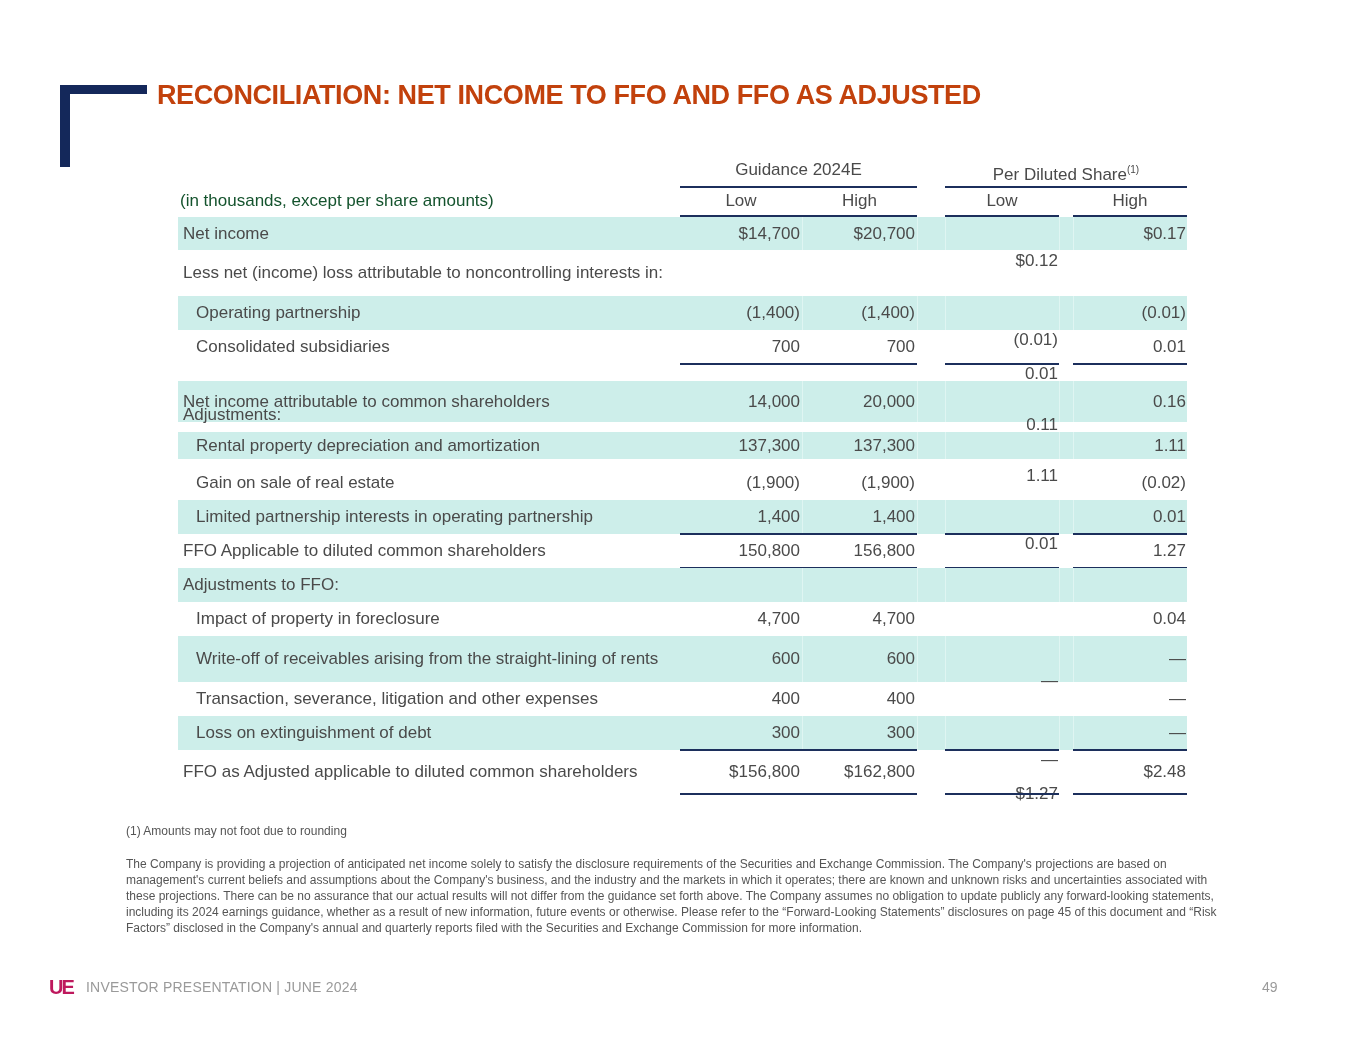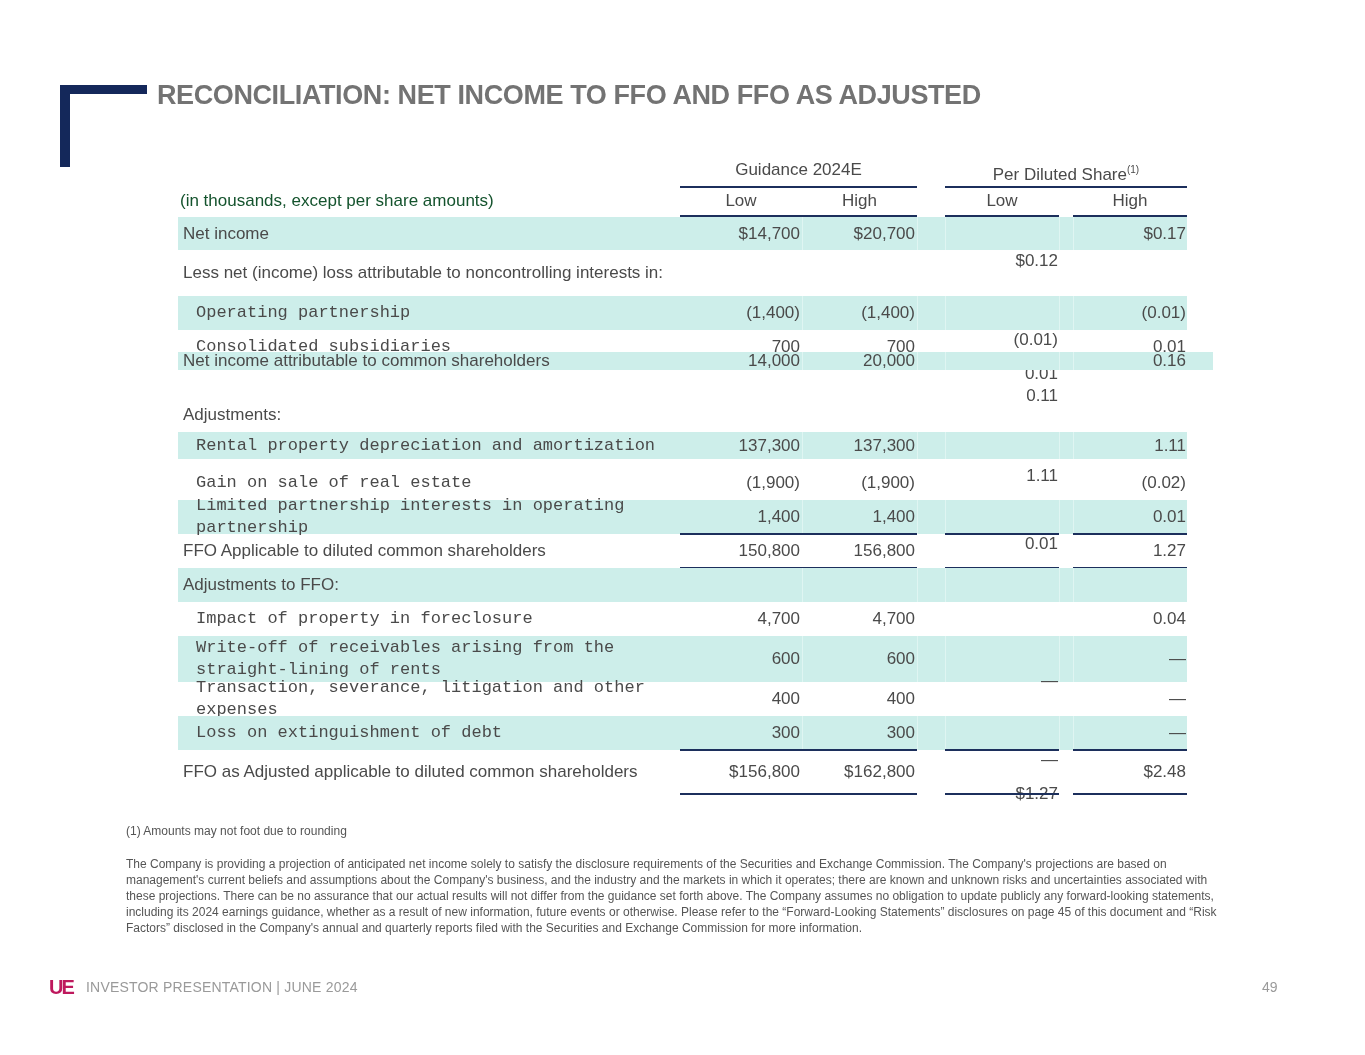--- a/index.html
+++ b/index.html
@@ -1,36 +1,36 @@
 <!DOCTYPE html>
 <html><head>
 <meta charset="utf-8">
 <style>
   html, body { margin: 0; padding: 0; background: #ffffff; }
   body { width: 1365px; height: 1055px; position: relative; overflow: hidden;
          font-family: "Liberation Sans", "DejaVu Sans", sans-serif; color: #4a4a4a; }
   .bracket-h { position: absolute; left: 60px; top: 85px; width: 87px; height: 9px; background: #14285a; }
   .bracket-v { position: absolute; left: 60px; top: 85px; width: 10px; height: 82px; background: #14285a; }
   .title { position: absolute; left: 157px; top: 80px; font-size: 27px; font-weight: bold;
-           color: #737373; letter-spacing: -0.4px; font-family: "Liberation Sans", sans-serif; white-space: nowrap; }
+           color: #c2410c; letter-spacing: -0.4px; font-family: "Liberation Sans", sans-serif; white-space: nowrap; }
 
   .grp-head { position: absolute; top: 158px; height: 28px; text-align: center; font-size: 17px;
               color: #4a4a4a; border-bottom: 2px solid #1c2f5c; line-height: 24px; }
   .grp-head sup { font-size: 10px; }
   .col-head { position: absolute; top: 188px; height: 27px; text-align: center; font-size: 17px;
               color: #4a4a4a; border-bottom: 2px solid #1c2f5c; line-height: 26px; }
   .units { position: absolute; left: 180px; top: 188px; font-size: 17px; line-height: 26px; color: #14532d; }
 
   .row { position: absolute; left: 178px; width: 1009px; }
   .row.shaded .bg { background: #cdeeea; }
   .bg { position: absolute; inset: 0; }
   .sep { position: absolute; top: 0; bottom: 0; width: 1px; background: #dff5f2; }
   .row .lbl { position: absolute; left: 5px; top: 0; bottom: 0; display: flex; align-items: center;
               font-size: 17px; line-height: 22px; color: #4a4a4a; width: 490px; }
-  .row .lbl.indent { left: 18px; width: 477px; font-family: Liberation Mono, monospace; }
+  .row .lbl.indent { left: 18px; width: 477px; }
   .cell { position: absolute; top: 0; bottom: 0; display: flex; align-items: center; justify-content: flex-end;
           font-size: 17px; color: #4a4a4a; }
   .c1 { left: 502px; width: 120px; }
   .c2 { left: 624px; width: 113px; }
   .c3 { left: 767px; width: 113px; margin-top: 44px; }
   .c4 { left: 895px; width: 113px; }
   .rule { position: absolute; height: 2px; background: #1c2f5c; }
   .r12 { left: 502px; width: 237px; }
   .r3 { left: 767px; width: 114px; }
   .r4 { left: 895px; width: 114px; }
@@ -97,21 +97,21 @@
       <div class="bg"></div>
       <div class="lbl indent">Consolidated subsidiaries</div>
       <div class="cell c1">700</div>
       <div class="cell c2">700</div>
       <div class="cell c3">0.01</div>
       <div class="cell c4">0.01</div>
       <div class="rule r12" style="top:33px"></div>
       <div class="rule r3" style="top:33px"></div>
       <div class="rule r4" style="top:33px"></div>
     </div>
-    <div class="row shaded" style="top: 352px; height: 18px; padding-left: 26px;">
+    <div class="row shaded" style="top: 381px; height: 41px;">
       <div class="bg"></div>
       <div class="sep" style="left:624px"></div>
       <div class="sep" style="left:739px"></div>
       <div class="sep" style="left:767px"></div>
       <div class="sep" style="left:881px"></div>
       <div class="sep" style="left:895px"></div>
       <div class="lbl">Net income attributable to common shareholders</div>
       <div class="cell c1">14,000</div>
       <div class="cell c2">20,000</div>
       <div class="cell c3">0.11</div>

